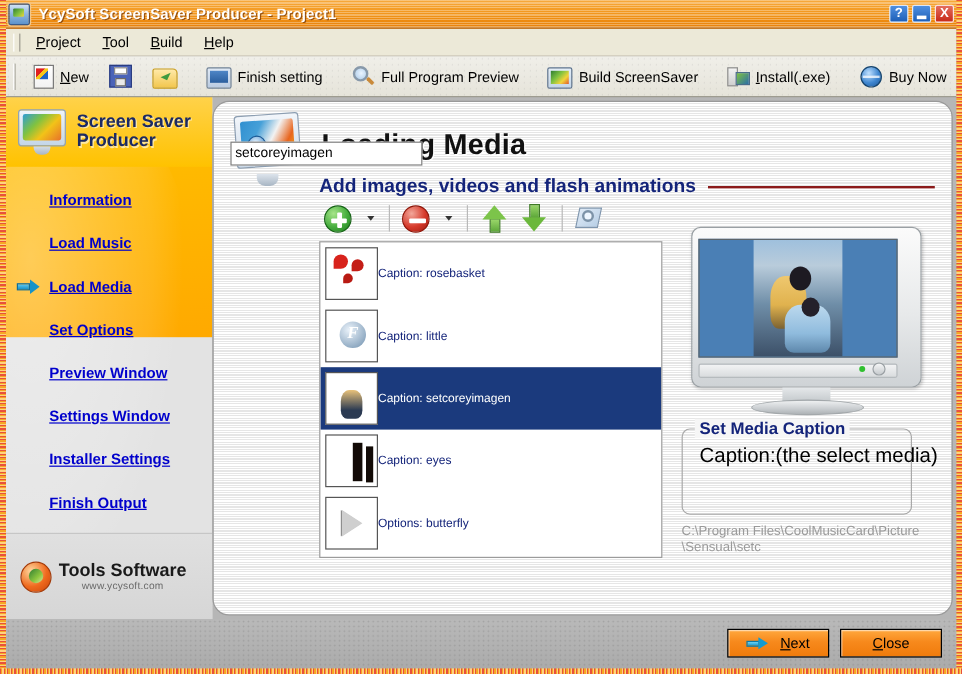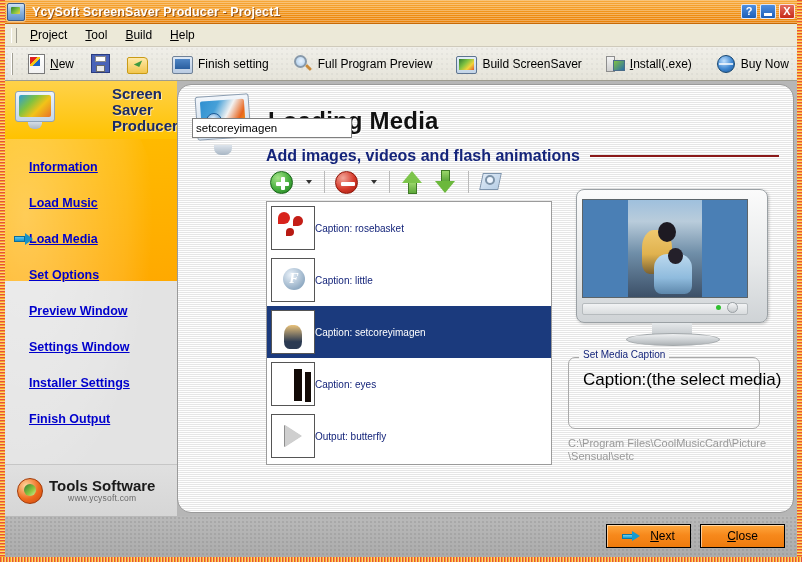--- a/index.html
+++ b/index.html
@@ -149,36 +149,36 @@
     background:linear-gradient(180deg,#ffd24a 0%,#ffc200 100%);
   }
   #ss-logo{width:44px;height:38px;position:relative;flex:none;}
   #ss-logo .screen{position:absolute;left:2px;top:0;width:40px;height:31px;border-radius:3px;
     background:linear-gradient(180deg,#eef4fb 0%,#c4d6e8 100%);border:1px solid #8fa3b8;box-sizing:border-box;}
   #ss-logo .screen:after{content:"";position:absolute;left:3px;top:3px;right:3px;bottom:4px;border-radius:2px;
     background:linear-gradient(135deg,#2d9cd8 0%,#7fc241 35%,#f2c318 62%,#e8722a 100%);}
   #ss-logo .stand{position:absolute;left:15px;bottom:0;width:14px;height:7px;border-radius:0 0 6px 6px;
     background:linear-gradient(180deg,#d5dde6,#a9b6c4);}
   #ss-title{font-weight:bold;font-size:15px;color:#1c2a63;line-height:1.08;
-    text-shadow:1px 1px 0 rgba(255,255,255,.6);margin-left:48px;}
+    text-shadow:1px 1px 0 rgba(255,255,255,.6);}
   .side-link{
-    position:relative;height:36px;display:flex;align-items:center;padding-left:24px;
+    position:relative;height:36px;display:flex;align-items:center;padding-left:36px;
     font-size:12.5px;font-weight:bold;color:#0000cc;cursor:pointer;
   }
   .side-link span.lbl{text-decoration:underline;}
   .side-link .arrow{
     position:absolute;left:9px;top:50%;margin-top:-6px;width:20px;height:12px;display:none;
   }
   .side-link.active .arrow{display:block;}
   .side-link .arrow:before{content:"";position:absolute;left:0;top:3px;width:11px;height:6px;
     background:linear-gradient(180deg,#5fc8f0 0%,#1792c8 100%);border:1px solid #0e6d99;box-sizing:border-box;}
   .side-link .arrow:after{content:"";position:absolute;left:11px;top:0;width:0;height:0;
     border-top:6px solid transparent;border-bottom:6px solid transparent;border-left:8px solid #1792c8;}
   #sidebar-foot{
-    position:absolute;left:0;bottom:0;width:172px;height:52px;
+    position:absolute;left:0;bottom:0;width:172px;height:72px;
     display:flex;align-items:center;gap:6px;padding-left:12px;
     background:linear-gradient(180deg,#e0e0e0 0%,#d6d6d6 100%);
     border-top:1px solid #c6c6c6;
     box-sizing:border-box;
   }
   #ts-logo{width:26px;height:26px;border-radius:50%;flex:none;position:relative;
     background:radial-gradient(circle at 8px 7px,#ffd9a0 0%,#ef6a1e 55%,#c94409 100%);
     border:1px solid #a33a08;box-sizing:border-box;}
   #ts-logo:after{content:"";position:absolute;left:6px;top:5px;width:12px;height:12px;border-radius:50%;
     background:linear-gradient(135deg,#2f7d32 0%,#8dc63f 60%,#d8e8a0 100%);}
@@ -297,21 +297,21 @@
     background:linear-gradient(180deg,#f5f6f7,#c7cbce);border:1px solid #9aa0a4;box-sizing:border-box;}
   #mon-neck{position:absolute;left:82px;top:134px;width:40px;height:12px;
     background:linear-gradient(180deg,#e5e8ea,#c4c9cc);}
   #mon-base{position:absolute;left:56px;top:144px;width:94px;height:13px;border-radius:50%;
     background:linear-gradient(180deg,#eef0f1 0%,#c9cdd0 60%,#aeb3b6 100%);border:1px solid #a3a8ab;box-sizing:border-box;}
 
   
   #capbox{position:absolute;left:390px;top:272px;width:192px;height:72px;
     border:1px solid #a9a9a9;border-radius:7px;box-sizing:border-box;}
   #capbox-legend{position:absolute;left:10px;top:-9px;background:#f6f6f6;padding:0 4px;
-    font-size:10px;font-weight:normal;color:#14247a;white-space:nowrap;}
+    font-size:14px;font-weight:bold;color:#14247a;white-space:nowrap;}
   #cap-label{position:absolute;left:14px;top:12px;font-size:17px;color:#000;white-space:nowrap;}
   #cap-input{position:absolute;left:14px;top:33px;width:160px;height:20px;
     background:#fff;border:1px solid #7f7f7f;box-sizing:border-box;
     font-family:"Liberation Sans",sans-serif;font-size:11.5px;color:#000;
     padding:0 3px;line-height:18px;outline:none;}
   #path-text{position:absolute;left:390px;top:352px;width:200px;font-size:11px;color:#9a9a9a;
     line-height:13px;word-break:break-all;}
 
   
   #bottombar{
@@ -518,21 +518,21 @@
         <div class="mrow sel">
           <span class="thumb th-set"></span>
           <span class="cap">Caption: setcoreyimagen</span>
         </div>
         <div class="mrow">
           <span class="thumb th-eyes"></span>
           <span class="cap">Caption: eyes</span>
         </div>
         <div class="mrow">
           <span class="thumb th-bfly"></span>
-          <span class="cap">Output: butterfly</span>
+          <span class="cap">Options: butterfly</span>
         </div>
       </div>
 
       <div id="preview-wrap">
         <div id="mon-body"></div>
         <div id="mon-screen">
           <div id="mon-img">
             <div class="fig1"></div>
               <div class="fig1h"></div>
             <div class="fig2"></div>

